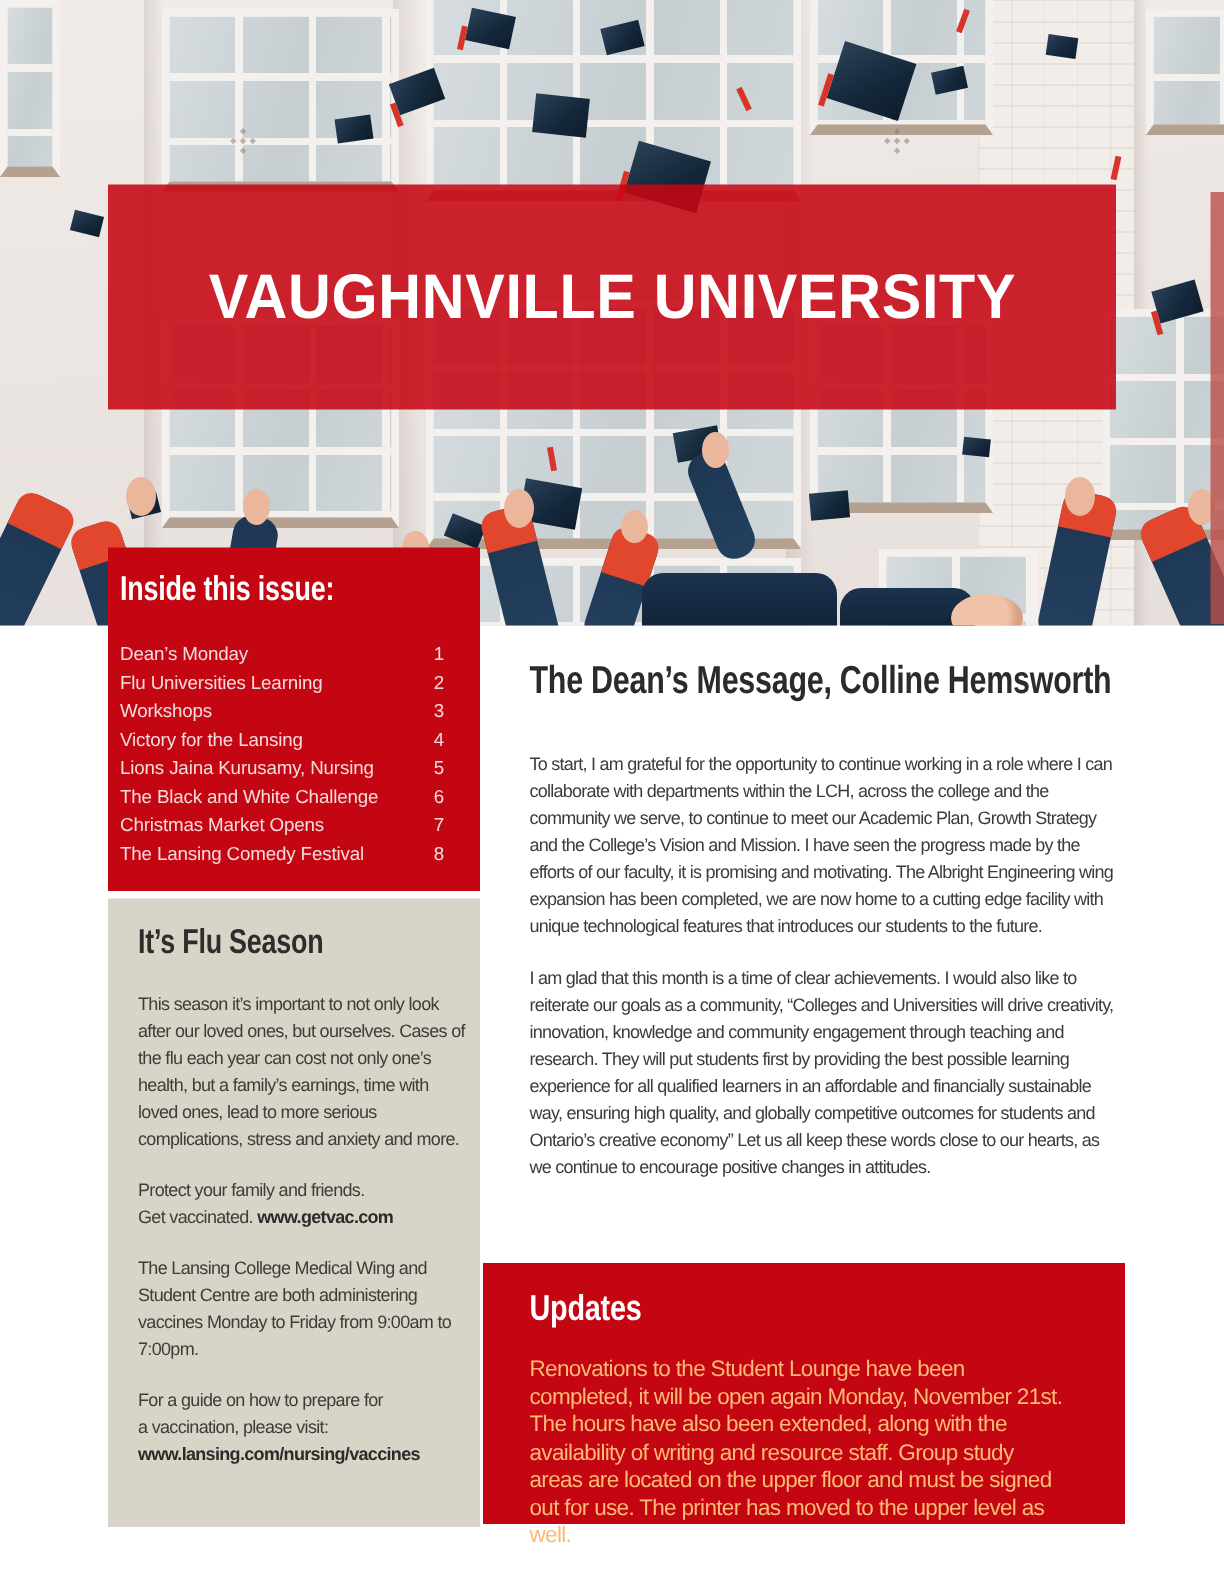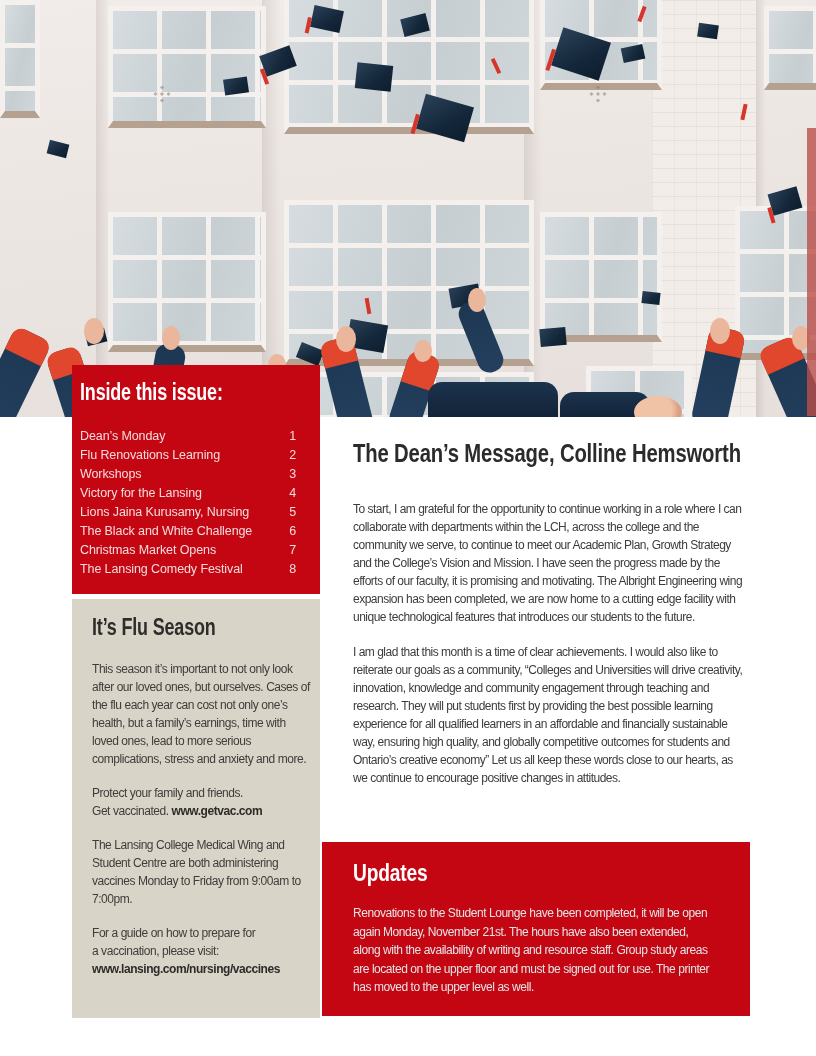--- a/index.html
+++ b/index.html
@@ -55,21 +55,21 @@
 
   
   .dean{position:absolute;left:353px;top:438px;width:398px;color:#3c3c3c;}
   .dean h2{font-size:26px;transform:scaleX(.78);color:#2b2b2b;margin:0 0 31px 0;}
   .dean p{margin:0 0 17px 0;font-size:12px;line-height:18px;letter-spacing:-.5px;width:396px;}
 
   
   .upd-box{position:absolute;left:322px;top:842px;width:428px;height:174px;background:#c40613;
            box-sizing:border-box;padding:17px 40px 0 31px;}
   .upd-box h2{font-size:24px;transform:scaleX(.8);color:#ffffff;margin:0 0 17px 0;}
-  .upd-box p{margin:0;color:#e5e5e5;font-size:12px;line-height:18.5px;letter-spacing:-.45px;}
+  .upd-box p{margin:0;color:#fdba74;font-size:15px;line-height:18.5px;letter-spacing:-.45px;}
 </style>
 </head>
 <body>
 
 <div class="page">
 
   <div class="photo">
 
     <div class="pil" style="left:96px;width:14px;"></div>
     <div class="pil" style="left:262px;width:18px;"></div>
@@ -169,29 +169,32 @@
     <div class="hand" style="left:268px;top:354px;width:18px;height:22px;"></div>
     <div class="hand" style="left:336px;top:326px;width:20px;height:26px;"></div>
     <div class="hand" style="left:468px;top:288px;width:18px;height:24px;"></div>
     <div class="hand" style="left:414px;top:340px;width:18px;height:22px;"></div>
     <div class="hand" style="left:710px;top:318px;width:20px;height:26px;"></div>
     <div class="hand" style="left:792px;top:326px;width:18px;height:24px;"></div>
     <div class="face" style="left:634px;top:396px;"></div>
     <div class="sliver"></div>
   </div>
 
+  <div class="banner">
+    <h1>VAUGHNVILLE UNIVERSITY</h1>
+  </div>
 
   <div class="toc-box">
     <h2 class="hcond">Inside this issue:</h2>
     <div class="toc-row">
         <span>Dean’s Monday</span>
         <span>1</span>
       </div>
     <div class="toc-row">
-        <span>Flu Renovations Learning</span>
+        <span>Flu Universities Learning</span>
         <span>2</span>
       </div>
     <div class="toc-row">
         <span>Workshops</span>
         <span>3</span>
       </div>
     <div class="toc-row">
         <span>Victory for the Lansing</span>
         <span>4</span>
       </div>

